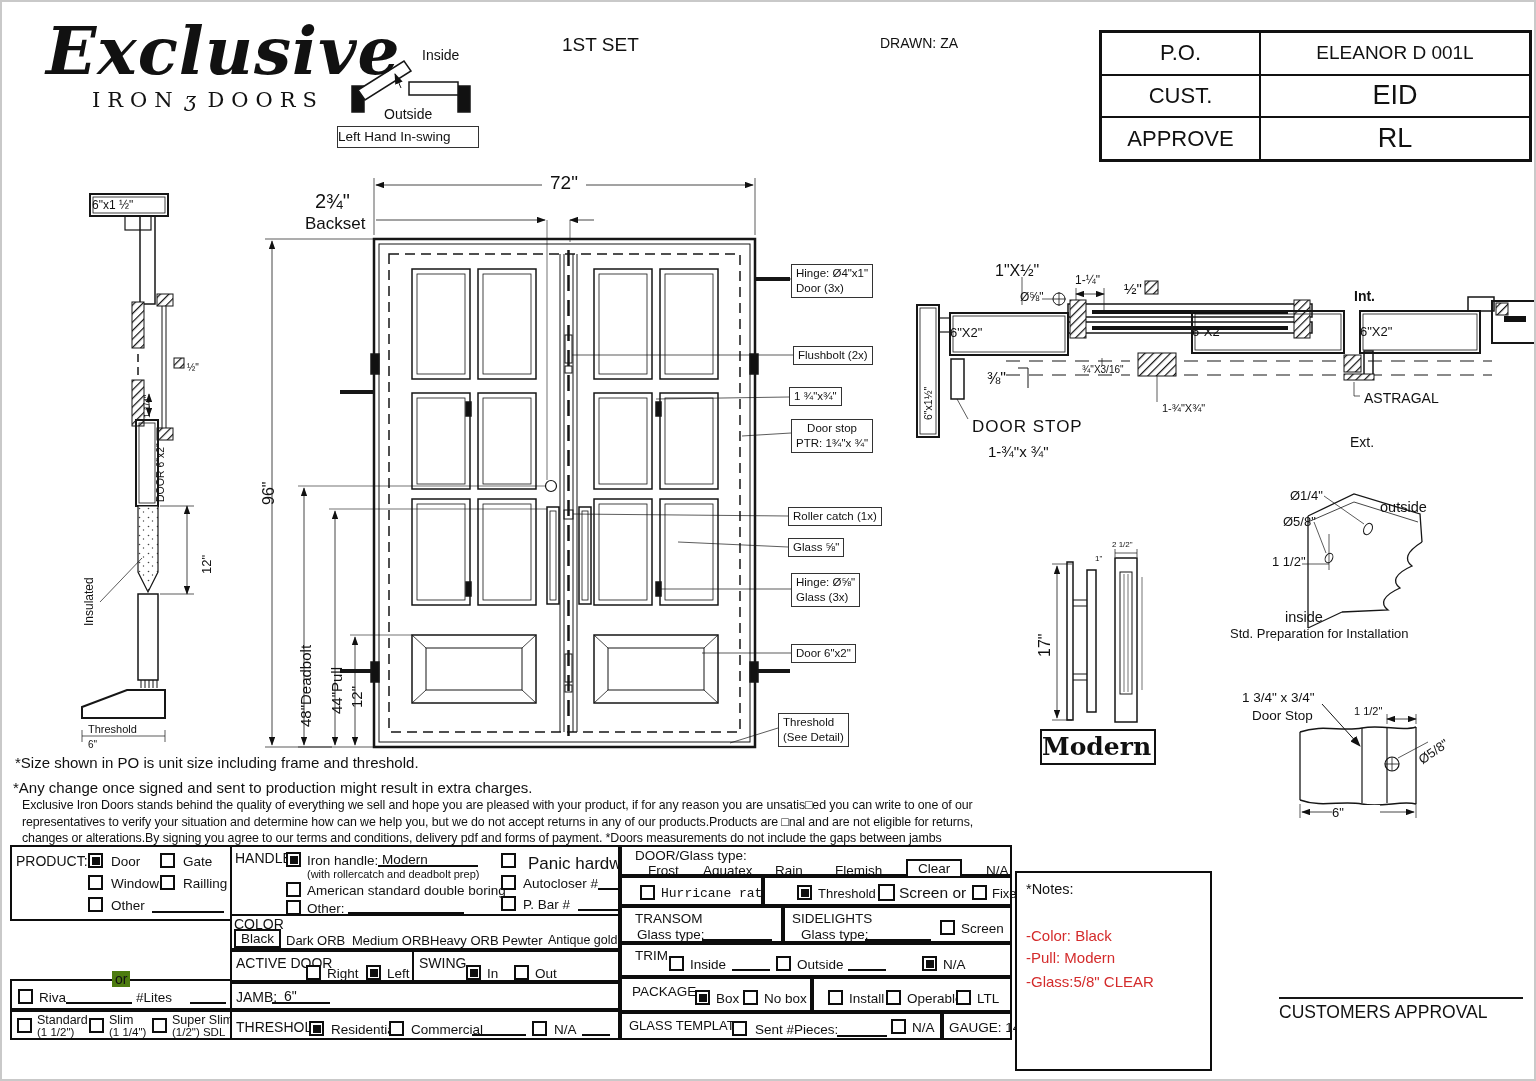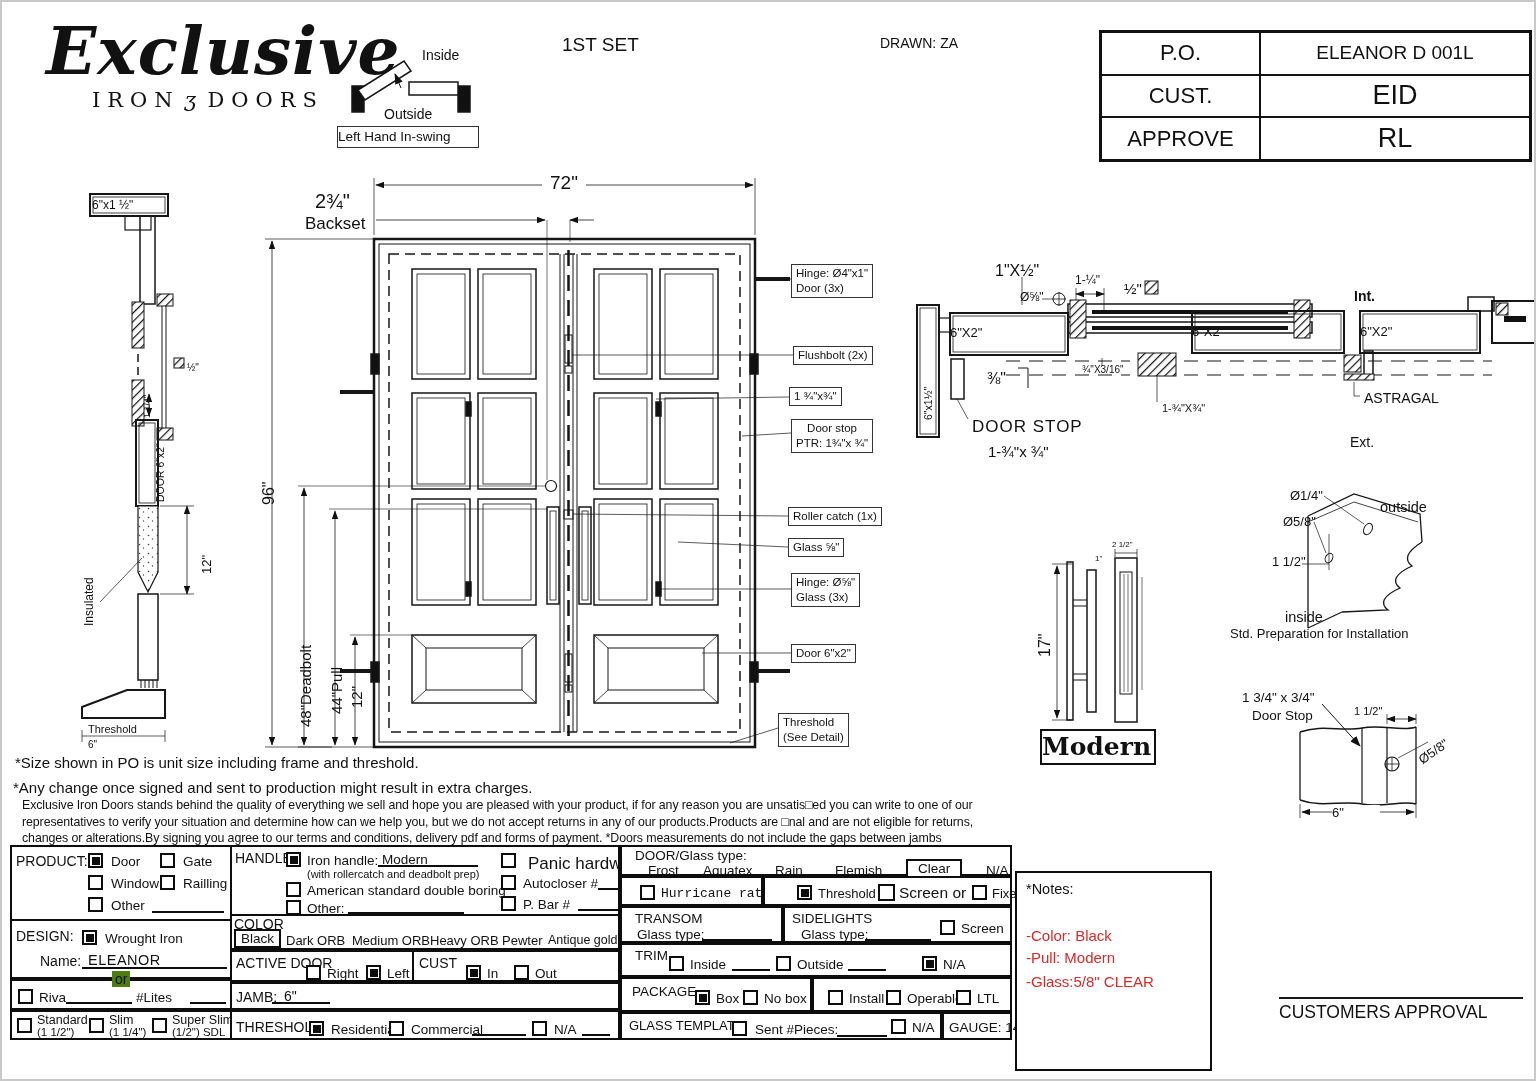--- a/index.html
+++ b/index.html
@@ -413,28 +413,20 @@
   <span class="t" style="left:171px;top:7px;font-size:13.5px;">Gate</span>
   <span class="cb" style="left:76px;top:28px;"></span>
   <span class="t" style="left:99px;top:29px;font-size:13.5px;">Window</span>
   <span class="cb" style="left:148px;top:28px;"></span>
   <span class="t" style="left:171px;top:29px;font-size:13.5px;">Railling</span>
   <span class="cb" style="left:76px;top:50px;"></span>
   <span class="t" style="left:99px;top:51px;font-size:13.5px;">Other</span>
   <span class="bl" style="left:140px;top:64px;width:72px;"></span>
 </div>
 
-<div class="cell" style="left:8px;top:917px;width:222px;height:60px;">
-  <span class="t" style="left:4px;top:7px;font-size:14px;">DESIGN:</span>
-  <span class="cb ck" style="left:70px;top:9px;"></span>
-  <span class="t" style="left:93px;top:10px;font-size:13.5px;">Wrought Iron</span>
-  <span class="t" style="left:28px;top:32px;font-size:14px;">Name:</span>
-  <span class="bl" style="left:70px;top:46px;width:145px;"></span>
-  <span class="t" style="left:76px;top:31px;font-size:14.5px;letter-spacing:0.5px;">ELEANOR</span>
-</div>
 
 <div class="cell" style="left:8px;top:977px;width:222px;height:31px;">
   <span class="bl" style="left:-2px;top:-2px;width:94px;"></span>
   <span class="t" style="left:100px;top:-10px;font-size:14px;background:#4d7c0f;padding:0 3px;">or</span>
   <span class="bl" style="left:128px;top:-2px;width:92px;"></span>
   <span class="cb" style="left:6px;top:8px;"></span>
   <span class="t" style="left:27px;top:9px;font-size:13.5px;">Riva</span>
   <span class="bl" style="left:54px;top:21px;width:66px;"></span>
   <span class="t" style="left:124px;top:9px;font-size:13.5px;">#Lites</span>
   <span class="bl" style="left:178px;top:21px;width:36px;"></span>
@@ -486,21 +478,21 @@
 
 <div class="cell" style="left:228px;top:948px;width:184px;height:32px;">
   <span class="t" style="left:4px;top:3px;font-size:14px;">ACTIVE DOOR</span>
   <span class="cb" style="left:74px;top:13px;"></span>
   <span class="t" style="left:95px;top:14px;font-size:13.5px;">Right</span>
   <span class="cb ck" style="left:134px;top:13px;"></span>
   <span class="t" style="left:155px;top:14px;font-size:13.5px;">Left</span>
 </div>
 
 <div class="cell" style="left:410px;top:948px;width:208px;height:32px;">
-  <span class="t" style="left:5px;top:3px;font-size:14px;">CUST</span>
+  <span class="t" style="left:5px;top:3px;font-size:14px;">SWING</span>
   <span class="cb ck" style="left:52px;top:13px;"></span>
   <span class="t" style="left:73px;top:14px;font-size:13.5px;">In</span>
   <span class="cb" style="left:100px;top:13px;"></span>
   <span class="t" style="left:121px;top:14px;font-size:13.5px;">Out</span>
 </div>
 
 <div class="cell" style="left:228px;top:980px;width:390px;height:28px;">
   <span class="t" style="left:4px;top:5px;font-size:14px;">JAMB:</span>
   <span class="bl" style="left:40px;top:18px;width:58px;"></span>
   <span class="t" style="left:52px;top:4px;font-size:14px;">6"</span>

